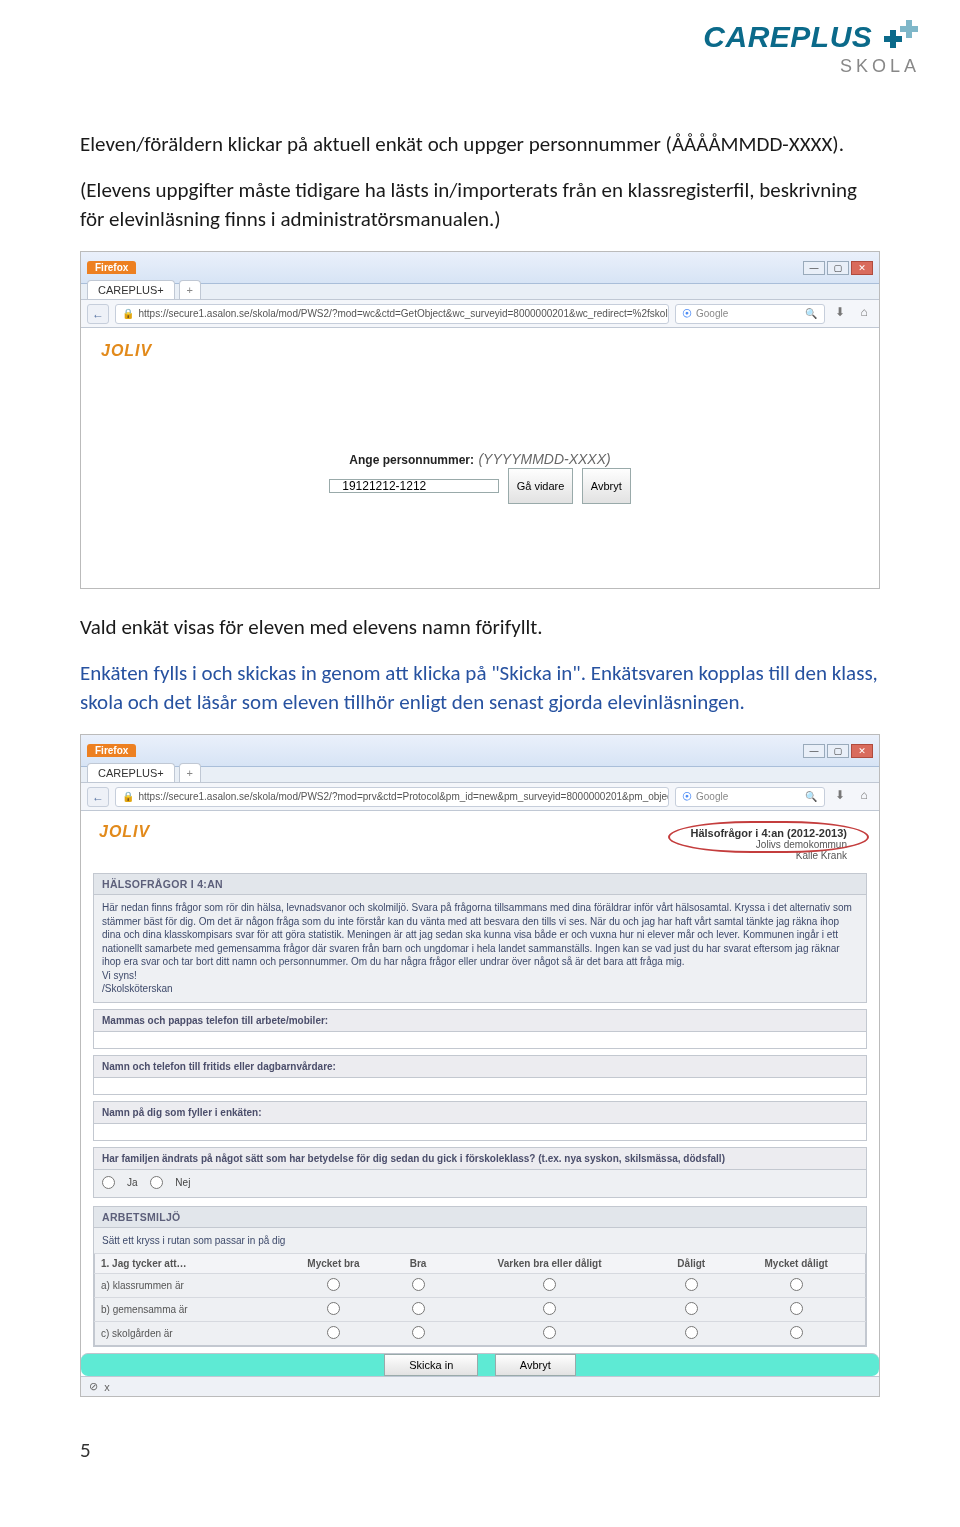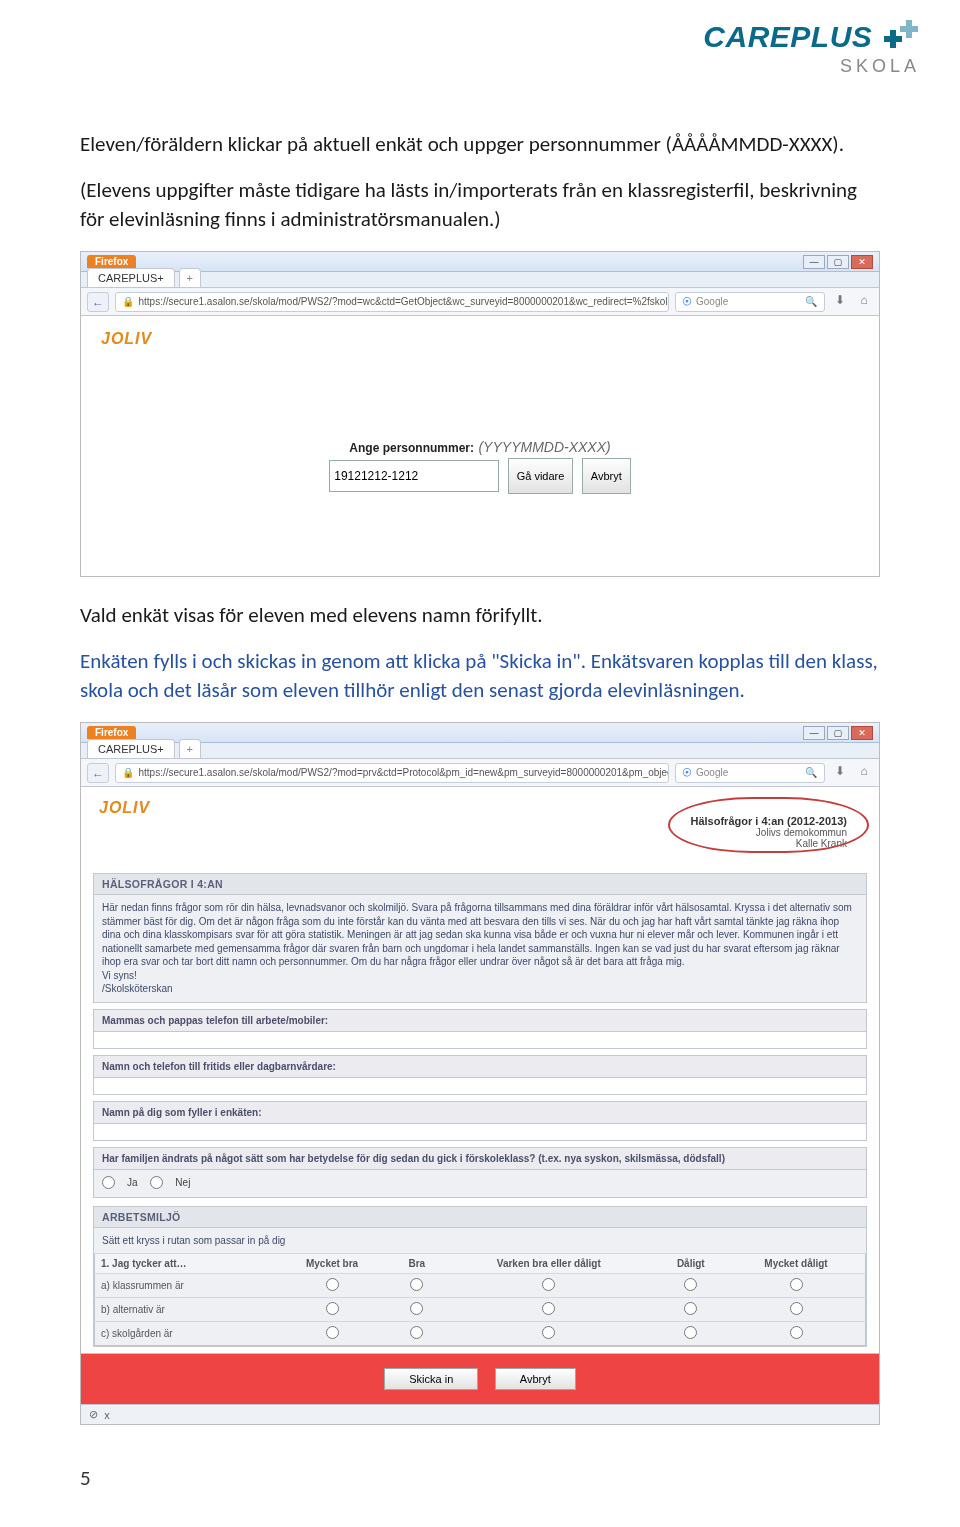--- a/index.html
+++ b/index.html
@@ -19,62 +19,62 @@
   .body-text { font-size: 21px; color: #1a1a1a; line-height: 1.35; margin-bottom: 18px; }
   .body-text.blue { color: #2752a0; }
   .screenshot {
     border: 1px solid #bbb;
     background: #fff;
     margin: 14px 0 24px 0;
     font-family: "Segoe UI", Tahoma, sans-serif;
     position: relative;
   }
   
-  .titlebar { background: linear-gradient(#eaf0fb,#d7e4f5); height: 20px; display:flex; align-items:center; padding:0 6px; font-size:10px; color:#333; border-bottom:1px solid #a9bed9;}
+  .titlebar { background: linear-gradient(#eaf0fb,#d7e4f5); height: 32px; display:flex; align-items:center; padding:0 6px; font-size:10px; color:#333; border-bottom:1px solid #a9bed9;}
   .titlebar .ff { background:#ed8021; color:#fff; padding:1px 8px; border-radius:3px 3px 0 0; font-weight:bold; font-size:10px; }
   .titlebar .winbtns { margin-left:auto; display:flex; gap:2px; }
   .winbtn { width:22px; height:14px; border:1px solid #9ab; background:#e9eff8; font-size:9px; text-align:center; line-height:12px; }
   .winbtn.close { background:#d96b5c; color:#fff; border-color:#b04b3d; }
   .tabrow { height:16px; background:#e9eff6; border-bottom:1px solid #c0c8d4; display:flex; align-items:flex-end; padding-left:6px;}
   .tab { background:#fff; border:1px solid #c0c8d4; border-bottom:none; border-radius:4px 4px 0 0; font-size:11px; padding:3px 10px; color:#333; }
   .tab.plus { width:22px; text-align:center; padding:3px 0; margin-left:4px; color:#888;}
   .addrbar { height:28px; background:#f4f6fa; border-bottom:1px solid #c0c8d4; display:flex; align-items:center; padding:0 6px; gap:6px;}
   .navbtn { width:22px; height:20px; border:1px solid #c6cedb; border-radius:3px; background:#eef1f7; text-align:center; font-size:12px; color:#5571a0; line-height:18px;}
   .url { flex:1; background:#fff; border:1px solid #c6cedb; border-radius:3px; height:20px; font-size:10px; color:#555; padding:0 6px; display:flex; align-items:center; gap:4px; overflow:hidden; white-space:nowrap;}
   .lock { color:#2a8a2a; font-size:10px; }
   .search { width:150px; background:#fff; border:1px solid #c6cedb; border-radius:3px; height:20px; font-size:10px; color:#888; padding:0 6px; display:flex; align-items:center; gap:4px;}
   .iconbtn { width:18px; height:18px; text-align:center; font-size:12px; color:#777; }
   .content { background:#fff; }
   
   .s1 .content { min-height: 260px; padding: 14px 20px; }
   .joliv { color:#e28a1b; font-weight:bold; letter-spacing:1px; font-size:16px; font-style:italic; }
   .s1 .centerblock { margin:90px auto 0 auto; text-align:center; }
   .s1 .plabel { font-weight:bold; font-size:12px; color:#222; }
   .s1 .phint { font-style:italic; font-size:14px; color:#666; }
-  .s1 .pinput { width:170px; height:32px; border:1px solid #9aa; font-size:12px; padding:0 4px; margin-top:4px; }
+  .s1 .pinput { width:170px; height:14px; border:1px solid #9aa; font-size:12px; padding:0 12px; margin-top:4px; }
   .s1 .btn { height:36px; border:1px solid #9aa; background:linear-gradient(#fefefe,#e2e2e2); font-size:11px; padding:0 8px; margin-left:4px; }
   
   .s2 .content { padding:8px 12px 0 12px; background:#fff; }
   .s2 .banner { display:flex; justify-content:space-between; align-items:flex-start; padding:4px 6px 8px 6px; }
-  .s2 .bannerright { text-align:right; font-size:10px; color:#555; position:relative; padding:16px 14px;}
+  .s2 .bannerright { text-align:right; font-size:10px; color:#555; position:relative; padding:4px 14px;}
   .s2 .oval { position:absolute; top:-2px; left:-8px; right:-8px; bottom:12px; border:2px solid #c43d3d; border-radius:50%/60%; }
   .s2 .bannerright .title { font-weight:bold; font-size:11px; color:#333; }
   .panel { border:1px solid #c3c8d0; background:#eef0f3; margin-bottom:6px; }
   .panel .phead { background:#e2e6eb; font-weight:bold; font-size:10.5px; color:#5c5f7a; padding:4px 8px; border-bottom:1px solid #c3c8d0; text-transform:uppercase; letter-spacing:0.3px;}
   .panel .pbody { padding:6px 8px; font-size:10px; color:#3e4a6b; line-height:1.35; }
   .qhead { background:#ececf0; font-weight:bold; font-size:10px; color:#4b4e6b; padding:5px 8px; border:1px solid #c3c8d0; border-bottom:none;}
   .qbody { border:1px solid #c3c8d0; background:#fff; padding:6px 8px; font-size:10px; min-height:18px; margin-bottom:6px;}
   .radiochoice { display:inline-flex; align-items:center; gap:12px; margin-right:10px; font-size:10px; color:#444;}
   .radiochoice input { margin:0; }
   .matrix { border:1px solid #c3c8d0; border-top:none; font-size:10px; width:100%; border-collapse:collapse;}
   .matrix th, .matrix td { border-top:1px solid #d6d9df; padding:4px 6px; text-align:center; color:#555;}
   .matrix th { font-weight:bold; background:#f3f4f7; }
   .matrix td.left, .matrix th.left { text-align:left; }
   .matrix input[type=radio]{ margin:0; }
-  .s2 .footerbar { background:#ef4444; border-top:1px solid #bfc4cd; padding:14px; text-align:center; }
+  .s2 .footerbar { background:#5eead4; border-top:1px solid #bfc4cd; padding:0; text-align:center;border-radius:7px; }
   .s2 .footerbar button { height:22px; border:1px solid #9aa; background:linear-gradient(#fefefe,#e2e2e2); font-size:11px; padding:0 24px; margin:0 6px;}
   .statusbar { height:20px; background:#eef1f6; border-top:1px solid #c0c8d4; display:flex; align-items:center; padding:0 8px; font-size:11px; color:#666; gap:6px;}
   .page-num { margin-top: 40px; font-size: 21px; color:#333; }
 </style>
 </head>
 <body>
 
 <div class="page">
 
   <div class="logo-wrap">
@@ -230,21 +230,21 @@
           <tbody id="matrix-body">
               <tr>
                 <td class="left">a) klassrummen är</td>
                 <td><input type="radio" style=""></td>
                 <td><input type="radio" style=""></td>
                 <td><input type="radio" style=""></td>
                 <td><input type="radio" style=""></td>
                 <td><input type="radio" style=""></td>
               </tr>
               <tr>
-                <td class="left">b) alternativ är</td>
+                <td class="left">b) gemensamma är</td>
                 <td><input type="radio" style=""></td>
                 <td><input type="radio" style=""></td>
                 <td><input type="radio" style=""></td>
                 <td><input type="radio" style=""></td>
                 <td><input type="radio" style=""></td>
               </tr>
               <tr>
                 <td class="left">c) skolgården är</td>
                 <td><input type="radio" style=""></td>
                 <td><input type="radio" style=""></td>

